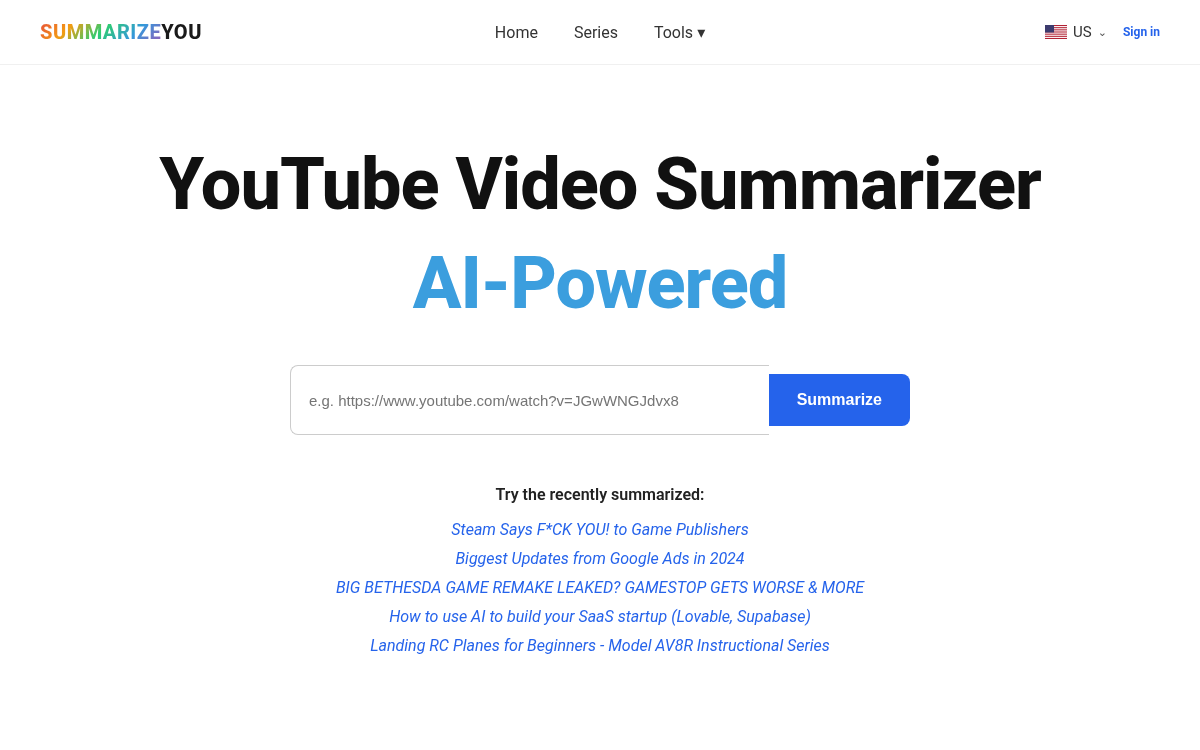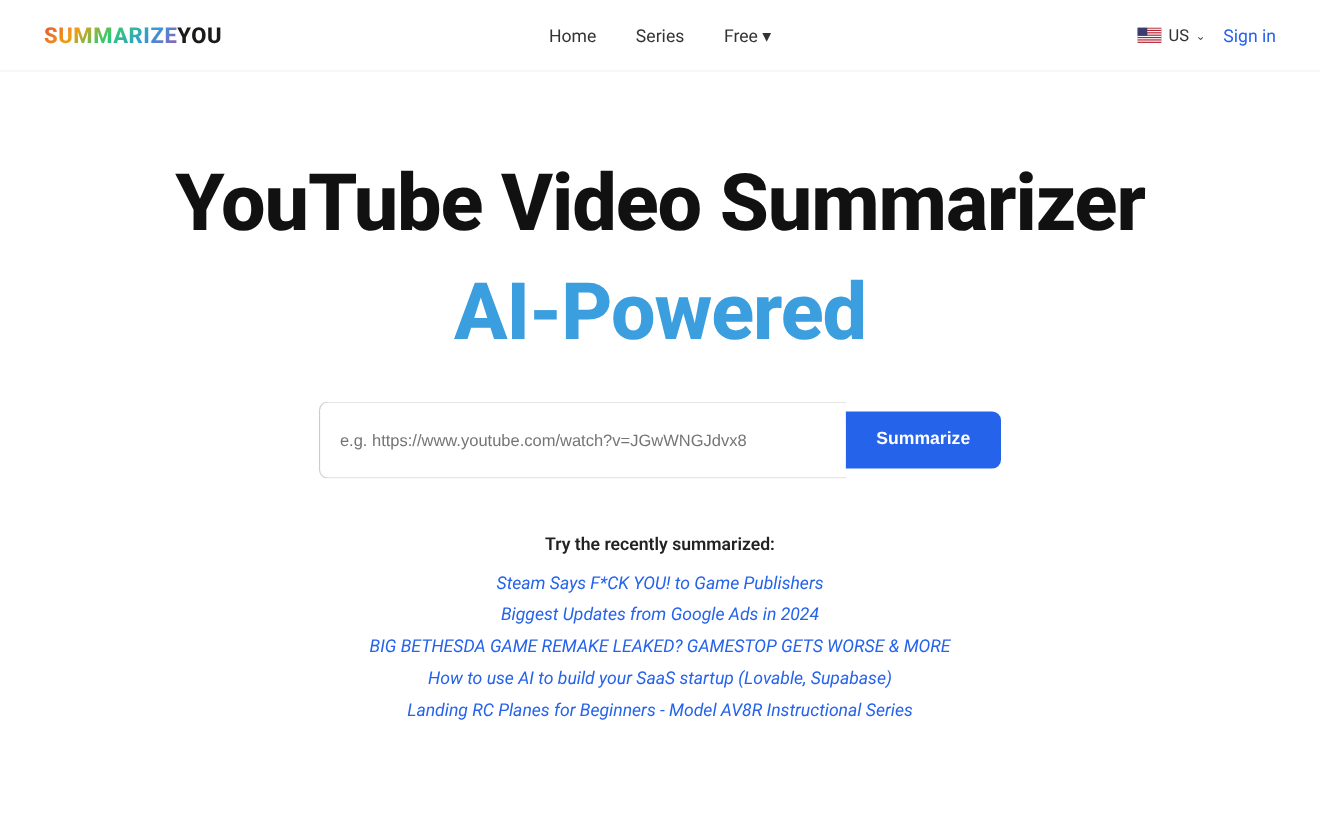--- a/index.html
+++ b/index.html
@@ -86,22 +86,22 @@
       color: #333;
     }
 
     .locale-caret {
       font-size: 11px;
       color: #555;
     }
 
     .sign-in-btn {
       color: #2563eb;
-      font-size: 16px;
-      font-weight: 400;
+      font-size: 12px;
+      font-weight: 700;
       cursor: pointer;
       text-decoration: none;
       background: none;
       border: none;
     }
 
     
     main {
       display: flex;
       flex-direction: column;
@@ -204,21 +204,21 @@
 <header>
   <a href="#" style="text-decoration:none; display:flex; align-items:center;">
     <span class="logo-summarize" style="font-size:20px; font-weight:800; letter-spacing:0.5px;">SUMMARIZE</span>
     <span class="logo-you" style="font-size:20px; font-weight:800; letter-spacing:0.5px; color:#1a1a1a;">YOU</span>
   </a>
 
   <nav>
     <a href="#">Home</a>
     <a href="#">Series</a>
     <div class="nav-tools">
-      <span>Free</span>
+      <span>Tools</span>
       <span class="chevron-icon">▾</span>
     </div>
   </nav>
 
   <div class="header-right">
     <div class="locale-selector">
 
       <svg width="22" height="14" viewBox="0 0 22 14" xmlns="http://www.w3.org/2000/svg">
         <rect width="22" height="14" fill="#B22234"></rect>
         <rect y="1.077" width="22" height="1.077" fill="white"></rect>

